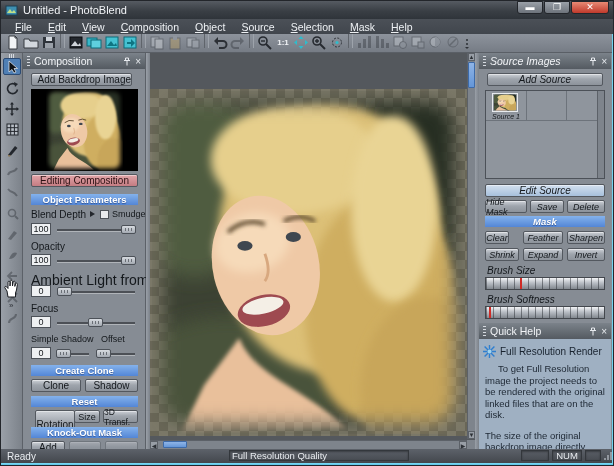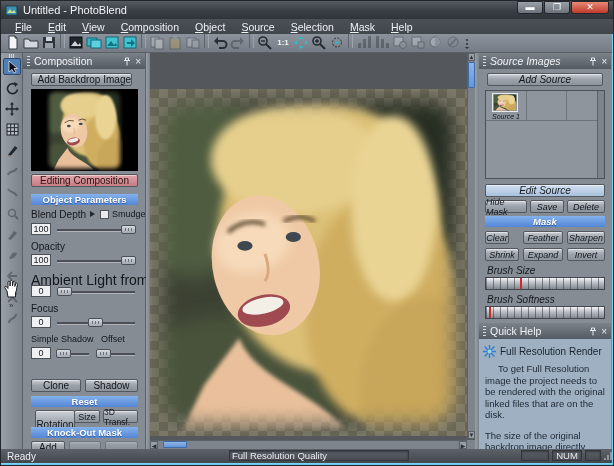--- a/index.html
+++ b/index.html
@@ -446,20 +446,23 @@
       <div class="valbox" style="left:8px;top:294px;">
           <span>0</span>
         </div>
       <div class="track" style="left:33px;top:300px;width:33px;">
           <div class="thumb" style="left:0;"></div>
         </div>
       <div class="track" style="left:73px;top:300px;width:39px;">
           <div class="thumb" style="left:0;"></div>
         </div>
 
+      <div class="hdr-blue" style="position:absolute;left:8px;top:312px;width:107px;height:11px;">
+          <span>Create Clone</span>
+        </div>
       <div class="btn" style="position:absolute;left:8px;top:326px;width:50px;height:13px;">
           <span>Clone</span>
         </div>
       <div class="btn" style="position:absolute;left:62px;top:326px;width:53px;height:13px;">
           <span>Shadow</span>
         </div>
 
       <div class="hdr-blue" style="position:absolute;left:8px;top:343px;width:107px;height:11px;">
           <span>Reset</span>
         </div>

